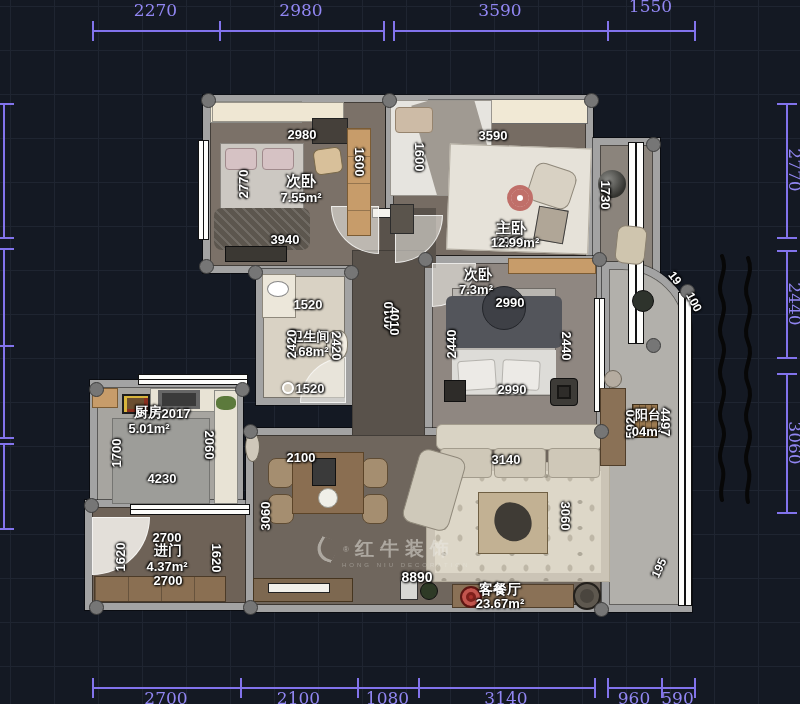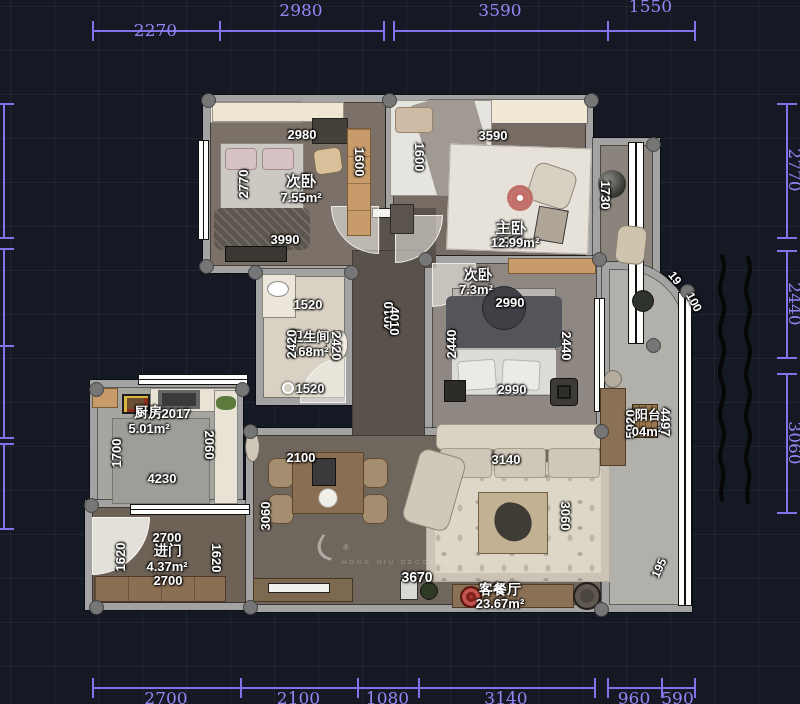--- a/index.html
+++ b/index.html
@@ -150,20 +150,21 @@
 
   <svg class="abs" style="left:702px;top:248px;" width="70" height="260" viewBox="0 0 70 260">
     <path d="M20 8 c7 16 -7 26 0 42 c7 16 -7 26 0 42 c7 16 -7 26 0 42 c7 16 -7 26 0 42 c7 16 -7 26 0 42 c5 12 -4 20 0 34" stroke="#070707" stroke-width="4" fill="none" stroke-linecap="round"></path>
     <path d="M46 10 c7 16 -7 26 0 42 c7 16 -7 26 0 42 c7 16 -7 26 0 42 c7 16 -7 26 0 42 c7 16 -7 26 0 42 c5 12 -4 20 0 34" stroke="#070707" stroke-width="4" fill="none" stroke-linecap="round"></path>
   </svg>
 
   <div id="wm">
     <div class="row">
       <div class="swoosh"></div>
       <span style="font-size:8px;vertical-align:top;">®</span>
+      <span class="brand">红牛装饰</span>
     </div>
     <div class="sub">HONG NIU DECORATION</div>
   </div>
 
   <div id="columns-layer">
       <div class="col" style="left: 201px; top: 93px;"></div>
       <div class="col" style="left: 382px; top: 93px;"></div>
       <div class="col" style="left: 584px; top: 93px;"></div>
       <div class="col" style="left: 646px; top: 137px;"></div>
       <div class="col" style="left: 199px; top: 259px;"></div>
@@ -181,21 +182,21 @@
       <div class="col" style="left: 594px; top: 602px;"></div>
       <div class="col" style="left: 680px; top: 284px;"></div>
       <div class="col" style="left: 89px; top: 600px;"></div>
     </div>
   <div id="labels-layer">
       <div class="lbl" style="left: 301px; top: 181px; font-size: 15px; transform: translate(-50%, -50%) rotate(0deg);">次卧</div>
       <div class="lbl" style="left: 301px; top: 197px; font-size: 13px; transform: translate(-50%, -50%) rotate(0deg);">7.55m²</div>
       <div class="lbl" style="left: 302px; top: 134px; font-size: 13px; transform: translate(-50%, -50%) rotate(0deg);">2980</div>
       <div class="lbl" style="left: 243px; top: 184px; font-size: 13px; transform: translate(-50%, -50%) rotate(-90deg);">2770</div>
       <div class="lbl" style="left: 359px; top: 162px; font-size: 13px; transform: translate(-50%, -50%) rotate(90deg);">1600</div>
-      <div class="lbl" style="left: 285px; top: 239px; font-size: 13px; transform: translate(-50%, -50%) rotate(0deg);">3990</div>
+      <div class="lbl" style="left: 285px; top: 239px; font-size: 13px; transform: translate(-50%, -50%) rotate(0deg);">3940</div>
       <div class="lbl" style="left: 493px; top: 135px; font-size: 13px; transform: translate(-50%, -50%) rotate(0deg);">3590</div>
       <div class="lbl" style="left: 419px; top: 157px; font-size: 13px; transform: translate(-50%, -50%) rotate(90deg);">1600</div>
       <div class="lbl" style="left: 511px; top: 228px; font-size: 15px; transform: translate(-50%, -50%) rotate(0deg);">主卧</div>
       <div class="lbl" style="left: 510px; top: 241px; font-size: 13px; transform: translate(-50%, -50%) rotate(0deg);">2990</div>
       <div class="lbl" style="left: 515px; top: 242px; font-size: 13px; transform: translate(-50%, -50%) rotate(0deg);">12.99m²</div>
       <div class="lbl" style="left: 605px; top: 195px; font-size: 13px; transform: translate(-50%, -50%) rotate(90deg);">1730</div>
       <div class="lbl" style="left: 478px; top: 275px; font-size: 14px; transform: translate(-50%, -50%) rotate(0deg);">次卧</div>
       <div class="lbl" style="left: 476px; top: 289px; font-size: 13px; transform: translate(-50%, -50%) rotate(0deg);">7.3m²</div>
       <div class="lbl" style="left: 510px; top: 302px; font-size: 13px; transform: translate(-50%, -50%) rotate(0deg);">2990</div>
       <div class="lbl" style="left: 451px; top: 344px; font-size: 13px; transform: translate(-50%, -50%) rotate(-90deg);">2440</div>
@@ -218,37 +219,37 @@
       <div class="lbl" style="left: 167px; top: 537px; font-size: 13px; transform: translate(-50%, -50%) rotate(0deg);">2700</div>
       <div class="lbl" style="left: 168px; top: 551px; font-size: 14px; transform: translate(-50%, -50%) rotate(0deg);">进门</div>
       <div class="lbl" style="left: 167px; top: 566px; font-size: 13px; transform: translate(-50%, -50%) rotate(0deg);">4.37m²</div>
       <div class="lbl" style="left: 168px; top: 580px; font-size: 13px; transform: translate(-50%, -50%) rotate(0deg);">2700</div>
       <div class="lbl" style="left: 120px; top: 557px; font-size: 13px; transform: translate(-50%, -50%) rotate(-90deg);">1620</div>
       <div class="lbl" style="left: 216px; top: 558px; font-size: 13px; transform: translate(-50%, -50%) rotate(90deg);">1620</div>
       <div class="lbl" style="left: 301px; top: 457px; font-size: 13px; transform: translate(-50%, -50%) rotate(0deg);">2100</div>
       <div class="lbl" style="left: 265px; top: 516px; font-size: 13px; transform: translate(-50%, -50%) rotate(-90deg);">3060</div>
       <div class="lbl" style="left: 506px; top: 459px; font-size: 13px; transform: translate(-50%, -50%) rotate(0deg);">3140</div>
       <div class="lbl" style="left: 565px; top: 516px; font-size: 13px; transform: translate(-50%, -50%) rotate(90deg);">3060</div>
-      <div class="lbl" style="left: 417px; top: 577px; font-size: 14px; transform: translate(-50%, -50%) rotate(0deg);">3670</div>
+      <div class="lbl" style="left: 417px; top: 577px; font-size: 14px; transform: translate(-50%, -50%) rotate(0deg);">8890</div>
       <div class="lbl" style="left: 500px; top: 590px; font-size: 14px; transform: translate(-50%, -50%) rotate(0deg);">客餐厅</div>
       <div class="lbl" style="left: 500px; top: 603px; font-size: 13px; transform: translate(-50%, -50%) rotate(0deg);">23.67m²</div>
       <div class="lbl" style="left: 630px; top: 424px; font-size: 13px; transform: translate(-50%, -50%) rotate(-90deg);">5920</div>
       <div class="lbl" style="left: 648px; top: 415px; font-size: 13px; transform: translate(-50%, -50%) rotate(0deg);">阳台</div>
       <div class="lbl" style="left: 647px; top: 431px; font-size: 13px; transform: translate(-50%, -50%) rotate(0deg);">04m²</div>
       <div class="lbl" style="left: 665px; top: 422px; font-size: 13px; transform: translate(-50%, -50%) rotate(90deg);">4497</div>
       <div class="lbl" style="left: 675px; top: 278px; font-size: 12px; transform: translate(-50%, -50%) rotate(52deg);">19</div>
       <div class="lbl" style="left: 694px; top: 302px; font-size: 12px; transform: translate(-50%, -50%) rotate(62deg);">100</div>
       <div class="lbl" style="left: 659px; top: 568px; font-size: 12px; transform: translate(-50%, -50%) rotate(-65deg);">195</div>
     </div>
   <div id="dims-layer">
       <div class="dline" style="left: 92px; top: 30px; width: 291px; height: 2px;"></div>
       <div class="dline" style="left: 92px; top: 21px; width: 2px; height: 20px;"></div>
       <div class="dline" style="left: 219px; top: 21px; width: 2px; height: 20px;"></div>
       <div class="dline" style="left: 383px; top: 21px; width: 2px; height: 20px;"></div>
-      <div class="dimtxt" style="left: 155.5px; top: 10px; margin-top: 20px;">2270</div>
+      <div class="dimtxt" style="left: 155.5px; top: 10px;">2270</div>
       <div class="dimtxt" style="left: 301px; top: 10px;">2980</div>
       <div class="dline" style="left: 393px; top: 30px; width: 301px; height: 2px;"></div>
       <div class="dline" style="left: 393px; top: 21px; width: 2px; height: 20px;"></div>
       <div class="dline" style="left: 607px; top: 21px; width: 2px; height: 20px;"></div>
       <div class="dline" style="left: 694px; top: 21px; width: 2px; height: 20px;"></div>
       <div class="dimtxt" style="left: 500px; top: 10px;">3590</div>
       <div class="dimtxt" style="left: 650.5px; top: 6px;">1550</div>
       <div class="dline" style="left: 92px; top: 687px; width: 502px; height: 2px;"></div>
       <div class="dline" style="left: 92px; top: 678px; width: 2px; height: 20px;"></div>
       <div class="dline" style="left: 240px; top: 678px; width: 2px; height: 20px;"></div>

